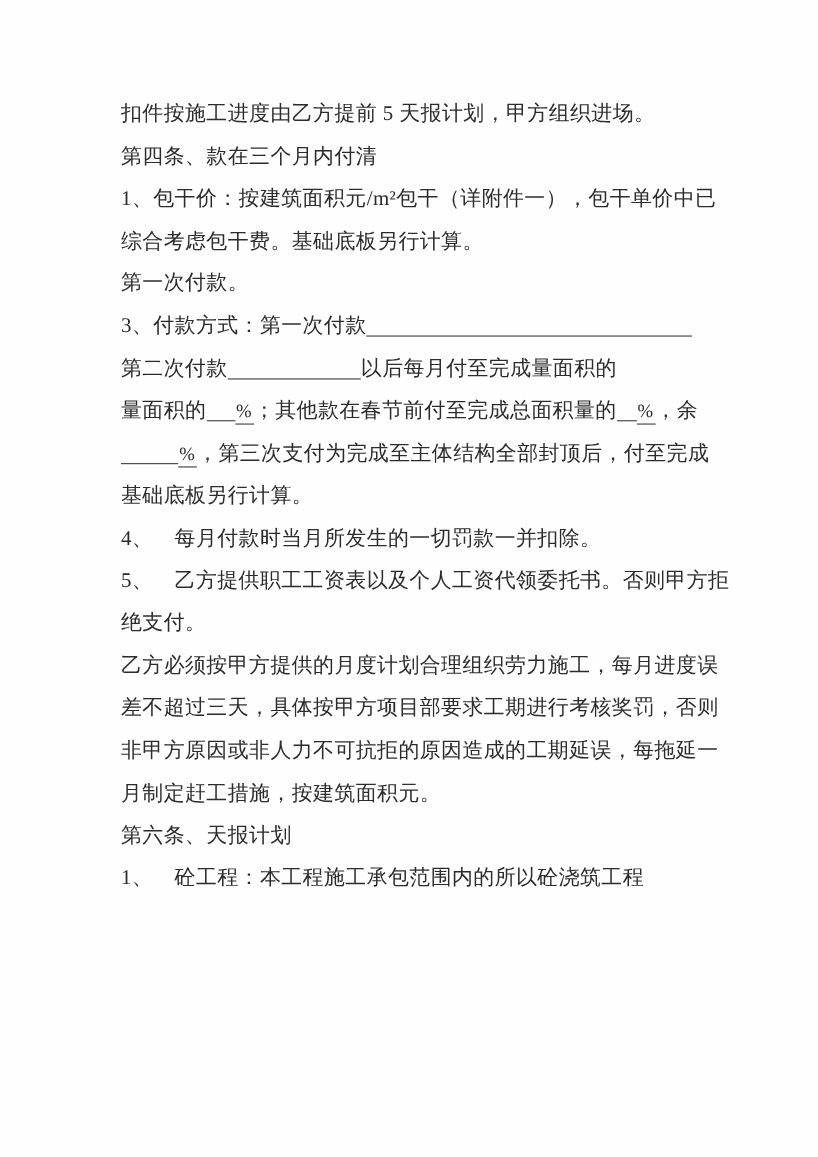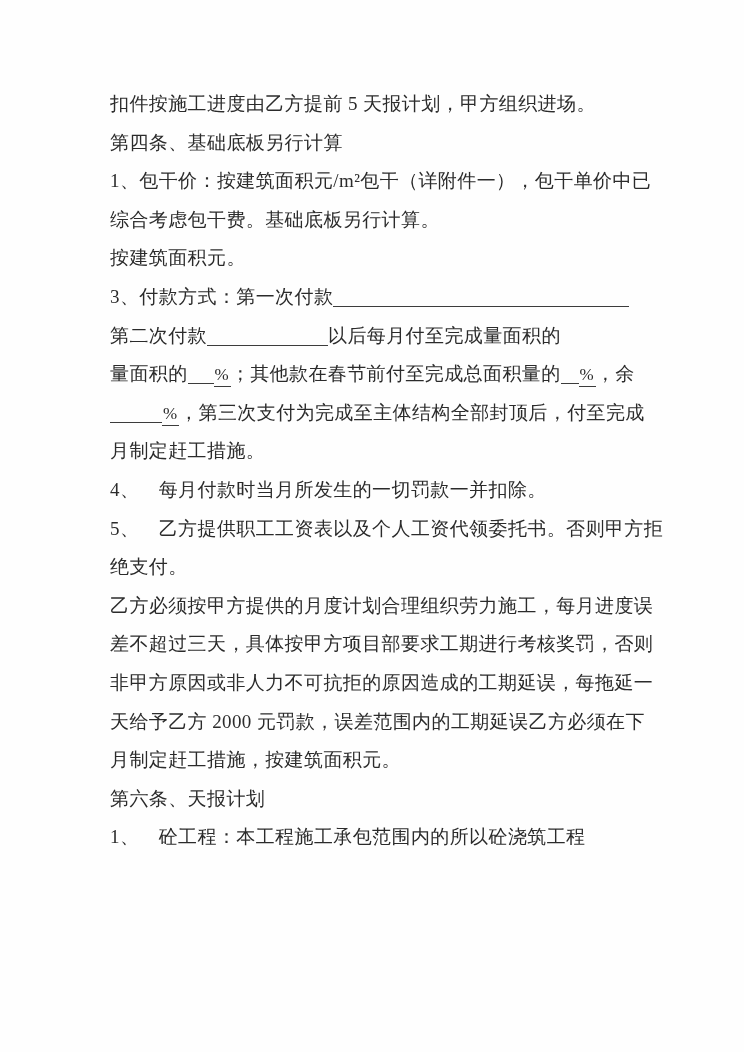--- a/index.html
+++ b/index.html
@@ -47,33 +47,32 @@
     letter-spacing: 0;
     font-size: 17px;
   }
 </style>
 </head>
 <body>
 
 <div class="page">
   <div class="doc" id="doc-body">
       <div class="line"><span class="t">扣件按施工进度由乙方提前 5 天报计划，甲方组织进场。</span></div>
-      <div class="line"><span class="t">第四条、基础底板另行计算</span></div>
+      <div class="line"><span class="t">第四条、款在三个月内付清</span></div>
       <div class="line"><span class="t">1、包干价：按建筑面积元/m²包干（详附件一），包干单价中已</span></div>
       <div class="line"><span class="t">综合考虑包干费。基础底板另行计算。</span></div>
-      <div class="line"><span class="t">按建筑面积元。</span></div>
+      <div class="line"><span class="t">第一次付款。</span></div>
       <div class="line"><span class="t">3、付款方式：第一次付款</span><span class="blank" style="width: 296px;"></span></div>
       <div class="line"><span class="t">第二次付款</span><span class="blank" style="width: 121px;"></span><span class="t">以后每月付至完成量面积的</span></div>
       <div class="line"><span class="t">量面积的</span><span class="blank" style="width: 26px;"></span><span class="utext">%</span><span class="t">；其他款在春节前付至完成总面积量的</span><span class="blank" style="width: 18px;"></span><span class="utext">%</span><span class="t">，余</span></div>
       <div class="line"><span class="blank" style="width: 52px;"></span><span class="utext">%</span><span class="t">，第三次支付为完成至主体结构全部封顶后，付至完成</span></div>
-      <div class="line"><span class="t">月制定赶工措施。</span></div>
+      <div class="line"><span class="t">基础底板另行计算。</span></div>
       <div class="line"><span class="t">4、　每月付款时当月所发生的一切罚款一并扣除。</span></div>
       <div class="line"><span class="t">5、　乙方提供职工工资表以及个人工资代领委托书。否则甲方拒</span></div>
       <div class="line"><span class="t">绝支付。</span></div>
       <div class="line"><span class="t">乙方必须按甲方提供的月度计划合理组织劳力施工，每月进度误</span></div>
       <div class="line"><span class="t">差不超过三天，具体按甲方项目部要求工期进行考核奖罚，否则</span></div>
       <div class="line"><span class="t">非甲方原因或非人力不可抗拒的原因造成的工期延误，每拖延一</span></div>
-      <div class="line"><span class="t">天给予乙方 2000 元罚款，误差范围内的工期延误乙方必须在下</span></div>
       <div class="line"><span class="t">月制定赶工措施，按建筑面积元。</span></div>
       <div class="line"><span class="t">第六条、天报计划</span></div>
       <div class="line"><span class="t">1、　砼工程：本工程施工承包范围内的所以砼浇筑工程</span></div>
     </div>
 </div>
 
 </body></html>

